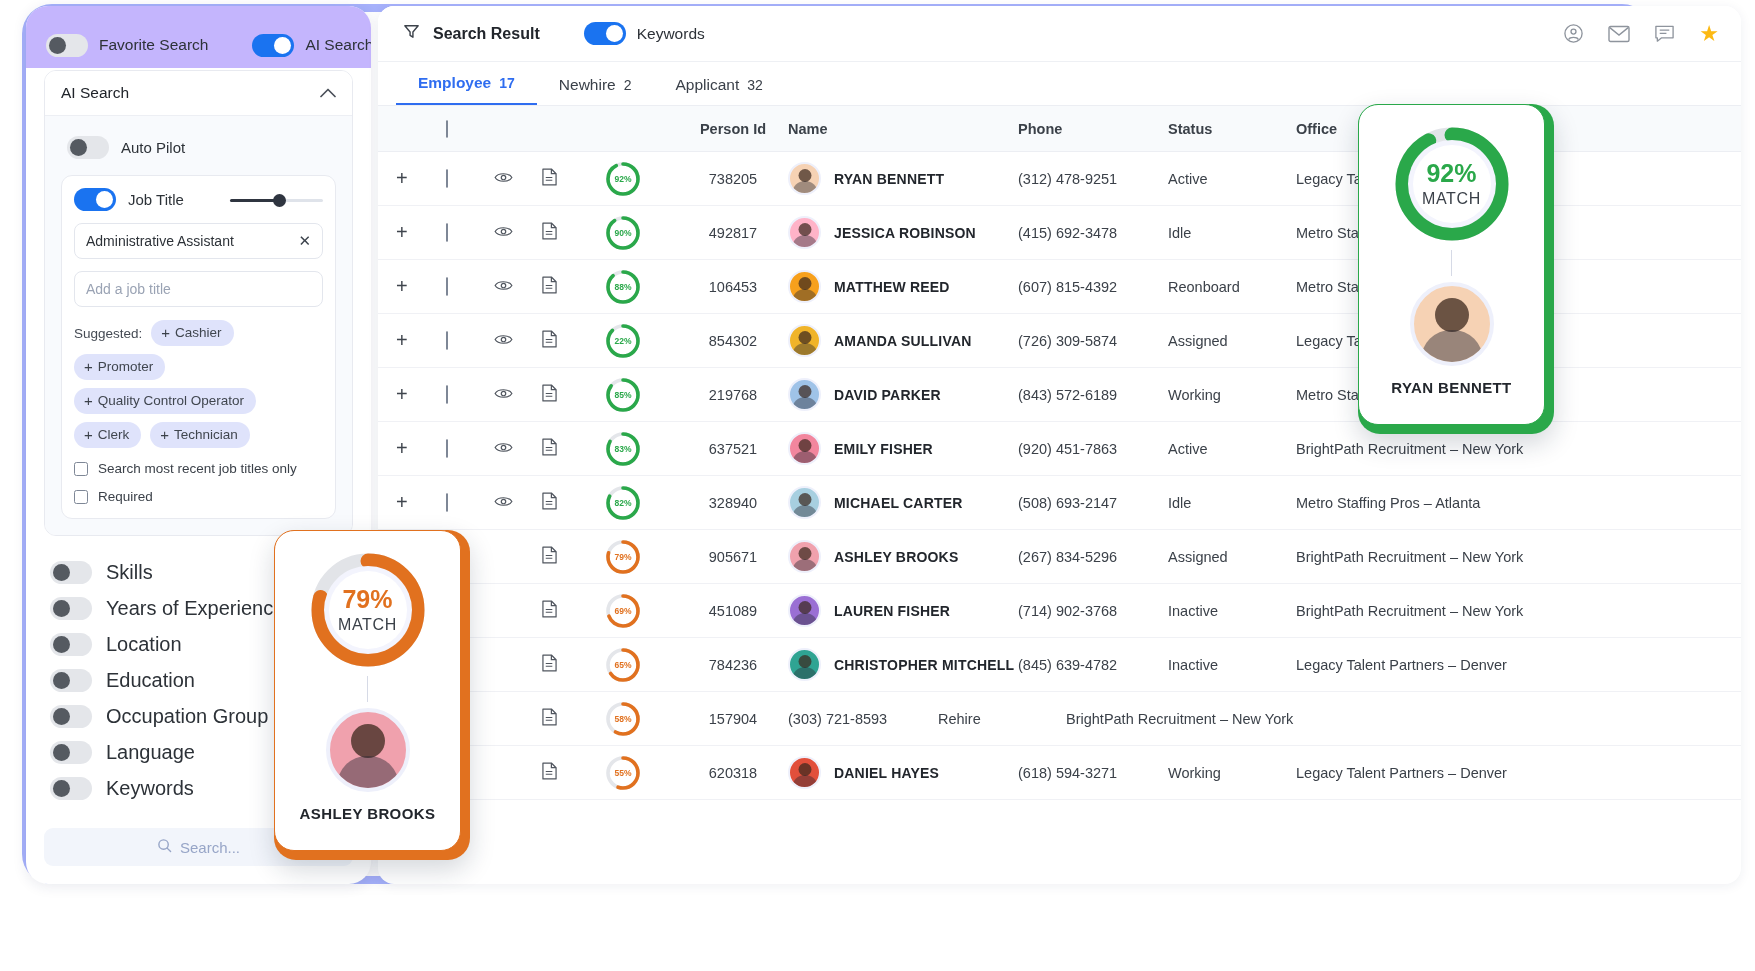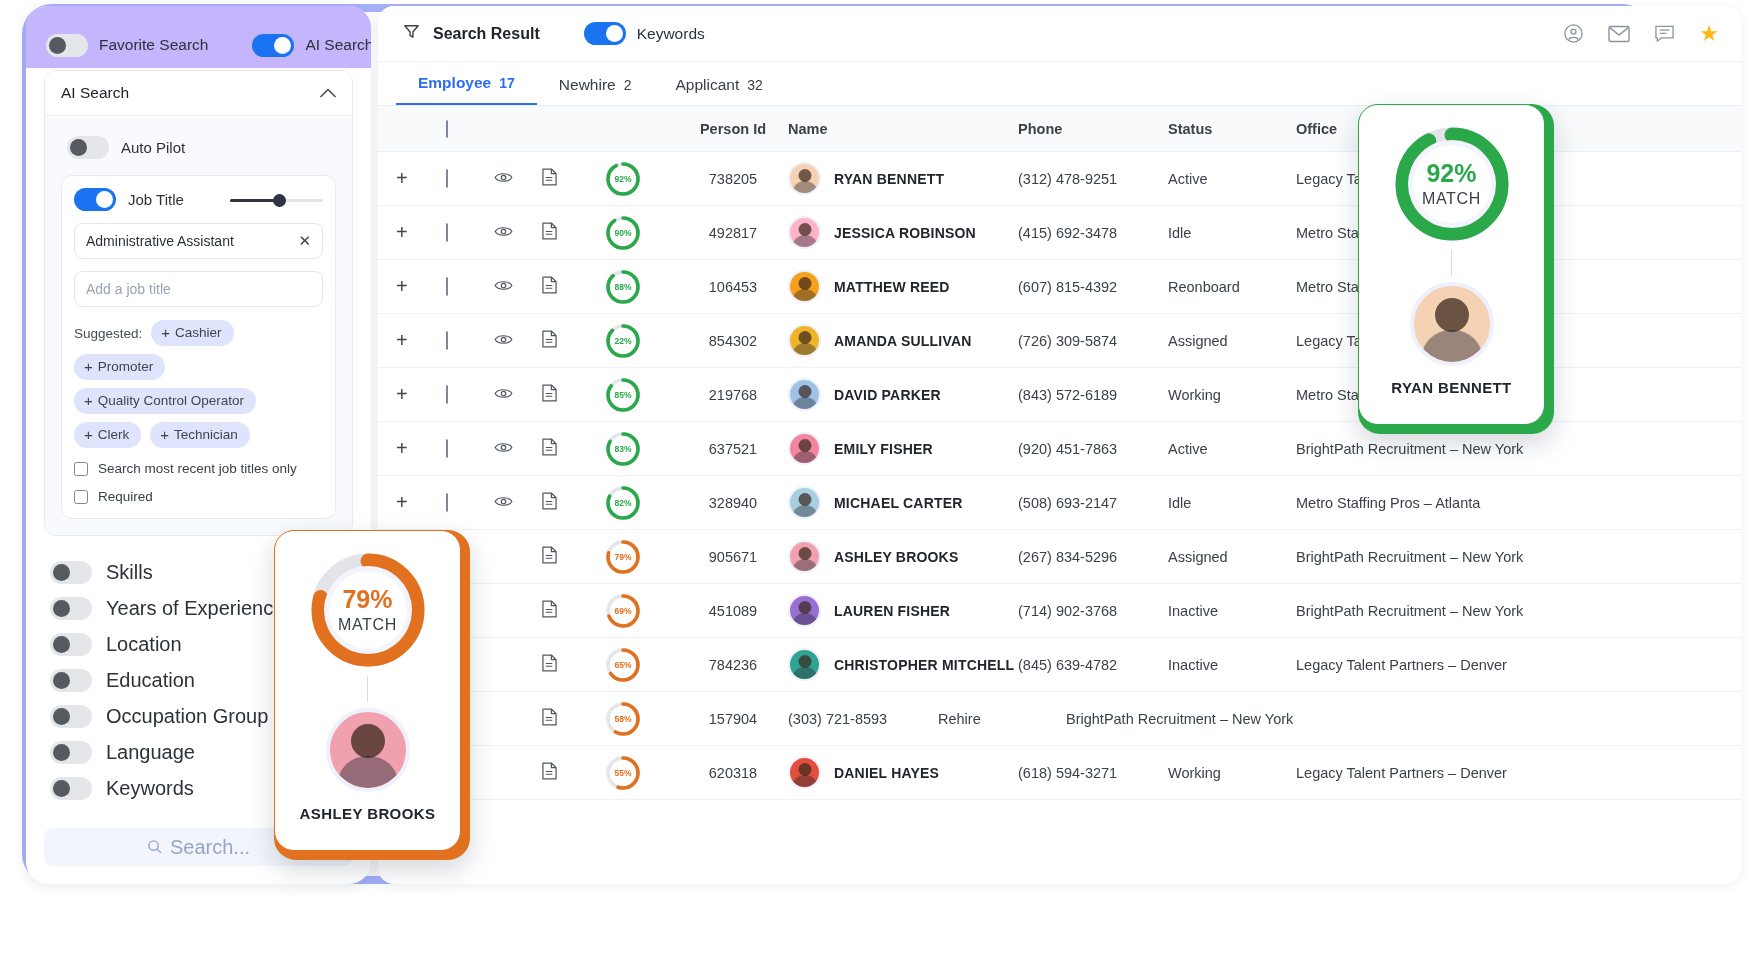--- a/index.html
+++ b/index.html
@@ -96,21 +96,21 @@
   .cbrow span{ font-size:13.5px; color:#3b4149; }
 
   .filters{ padding:18px 18px 0 24px; }
   .filter-item{ display:flex; align-items:center; gap:14px; height:36px; }
   .filter-item .tgl-label{ font-size:20px; color:#2d3238; }
 
   .sb-search{
     position:absolute; left:18px; right:18px; bottom:18px; height:38px;
     background:#f2f5fb; border-radius:9px;
     display:flex; align-items:center; justify-content:center; gap:8px;
-    color:#97a5c7; font-size:20px; cursor:text;
+    color:#97a5c7; font-size:15px; cursor:text;
   }
 
   
   .rpanel{
     position:absolute; left:378px; top:6px; right:14px; height:878px;
     background:#ffffff; border-radius:16px; overflow:hidden;
     box-shadow:0 2px 12px rgba(30,40,90,.07);
   }
   .rp-top{
     height:56px; display:flex; align-items:center; padding:0 22px 0 24px;

